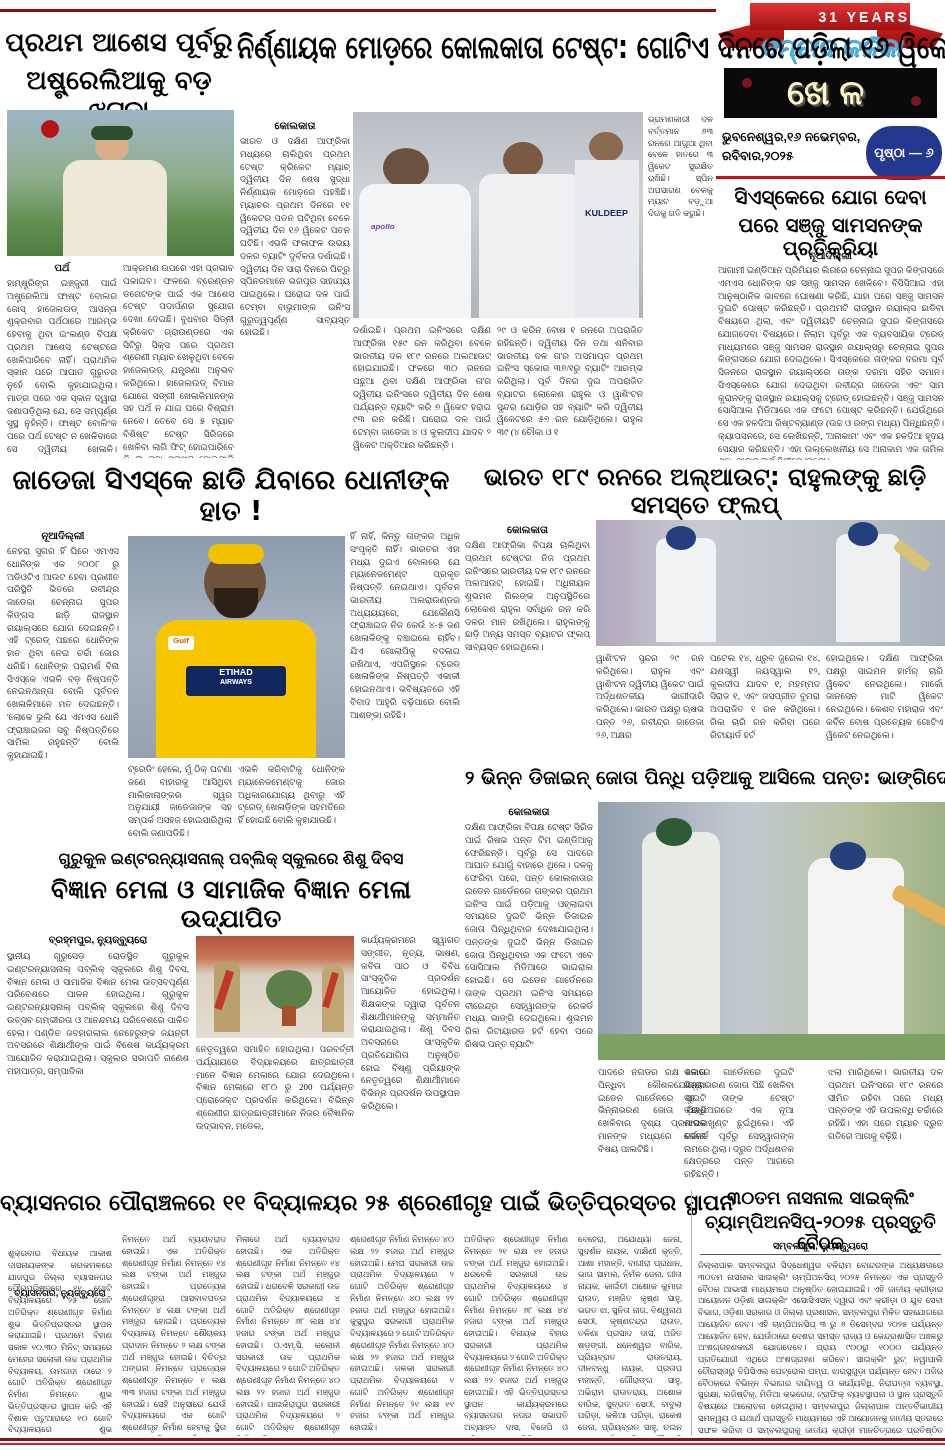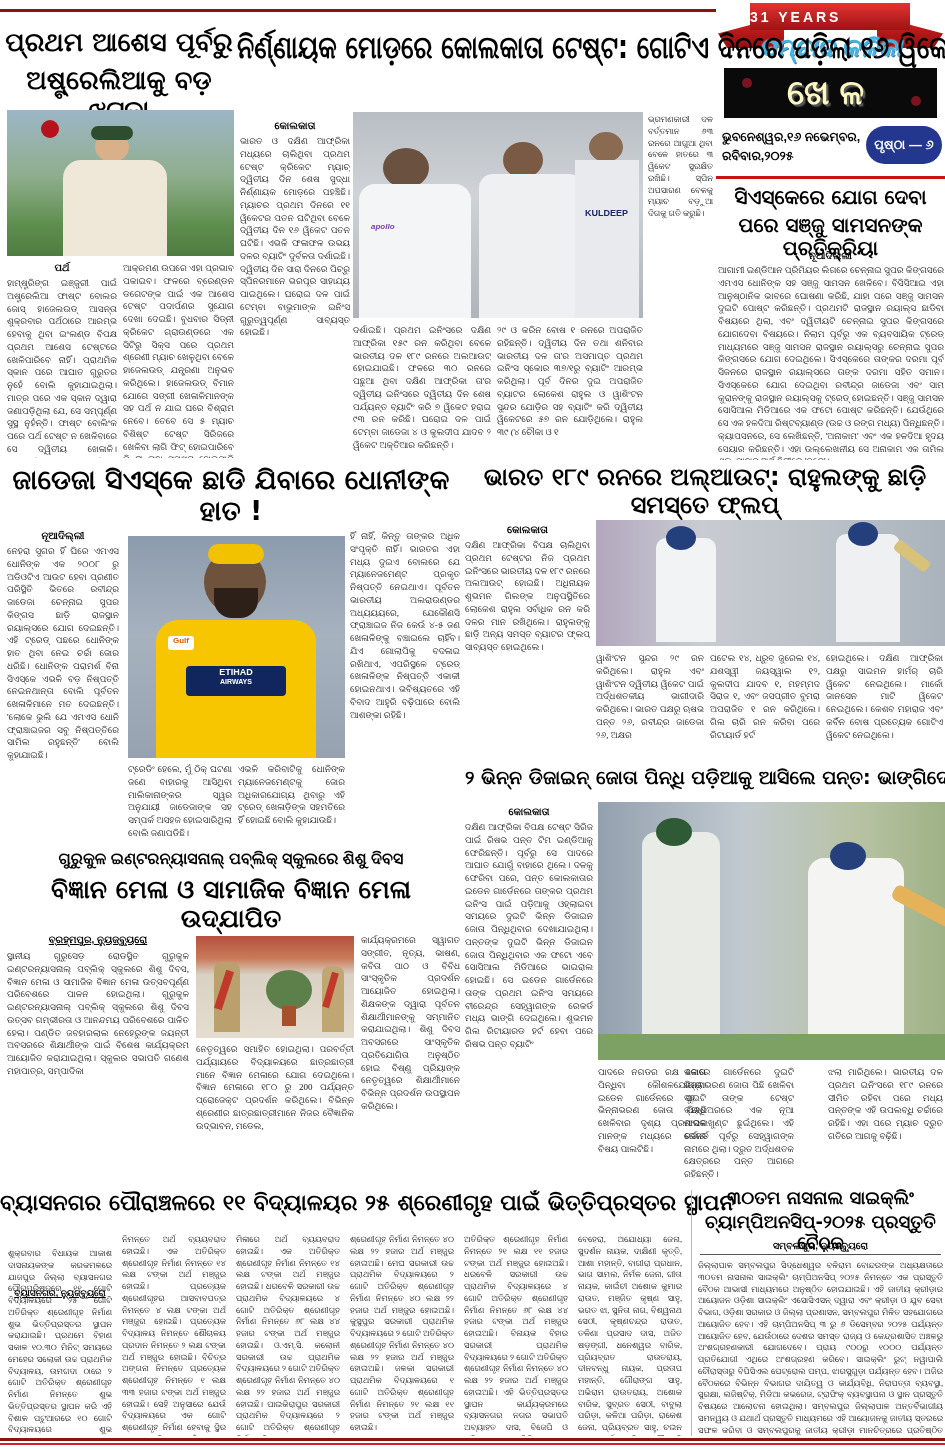--- a/index.html
+++ b/index.html
@@ -4,29 +4,29 @@
 <style>
   html,body{margin:0;padding:0;background:#e8e8e8;}
   .page{position:relative;width:945px;height:1450px;background:#ffffff;margin:0 auto;
         font-family:"Liberation Sans","DejaVu Sans",sans-serif;overflow:hidden;}
   .abs{position:absolute;}
   .rule{position:absolute;background:#8b1212;}
   .headline{font-weight:bold;color:#000;text-align:center;line-height:1.15;
             font-family:"DejaVu Sans","Liberation Sans",sans-serif;}
   .kicker{font-weight:bold;color:#000;text-align:center;}
   .dateline{font-weight:bold;color:#000;text-align:center;font-size:10px;line-height:1.2;}
-  .dateline.u{text-decoration:underline;}
+  .dateline.u{}
   .body{font-size:9px;line-height:1.42;text-align:justify;color:#161616;overflow:hidden;
         font-family:"Liberation Serif","DejaVu Serif",serif;word-break:break-word;}
   .body.small{font-size:8.4px;line-height:1.4;}
   .photo{position:absolute;overflow:hidden;background:#c8ccd0;}
   .ph-el{position:absolute;}
   
   .ribbon-bar{position:absolute;background:linear-gradient(180deg,#e23434,#9f1212);color:#fff;
-              font-weight:bold;display:flex;align-items:center;justify-content:flex-start;letter-spacing:3px;}
+              font-weight:bold;display:flex;align-items:center;justify-content:flex-end;letter-spacing:3px;}
   .ribbon-tail{position:absolute;background:linear-gradient(180deg,#d22,#8f1010);}
   .brand{position:absolute;color:#39b3e6;font-weight:bold;font-style:italic;text-align:center;
          text-shadow:0 0 2px #fff,1px 1px 0 #0b5d8a;}
   .logo-box{position:absolute;background:#0a0a0a;display:flex;align-items:center;justify-content:center;}
   .logo-text{color:#fef9c3;font-weight:bold;letter-spacing:10px;
              text-shadow:2px 2px 0 #555,3px 3px 0 #222;}
   .page-pill{position:absolute;background:#24378f;color:#fff;border-radius:26px;
              display:flex;align-items:center;justify-content:center;font-weight:bold;}
   .vline{position:absolute;background:#b5b5b5;width:1px;}
 </style>
@@ -48,21 +48,21 @@
     </div>
     <div class="logo-box" style="left:8px;top:68px;width:213px;height:50px;">
       <span class="logo-text" style="font-size:34px;">ଖେଳ</span>
       <span class="ph-el" style="left:18px;top:10px;width:10px;height:10px;border-radius:50%;background:#7a1420;"></span>
       <span class="ph-el" style="right:16px;top:28px;width:10px;height:10px;border-radius:50%;background:#7a1420;"></span>
     </div>
     <div class="abs" style="left:6px;top:128px;width:145px;font-weight:bold;font-size:12.5px;line-height:1.5;color:#000;">
       <div>ଭୁବନେଶ୍ୱର,୧୬ ନଭେମ୍ବର,</div>
       <div>ରବିବାର,୨୦୨୫</div>
     </div>
-    <div class="page-pill" style="left:150px;top:126px;width:76px;height:38px;font-size:13px;">
+    <div class="page-pill" style="left:150px;top:126px;width:76px;height:54px;font-size:13px;">
       <span>ପୃଷ୍ଠା — ୬</span>
     </div>
     <div class="rule" style="left:0;top:176px;width:229px;height:3px;background:#cc1111;"></div>
 
     <div class="headline" style="position:absolute;left:0;top:186px;width:229px;font-size:20px;">ସିଏସ୍‌କେରେ ଯୋଗ ଦେବା</div>
     <div class="headline" style="position:absolute;left:0;top:214px;width:229px;font-size:20px;">ପରେ ସଞ୍ଜୁ ସାମସନଙ୍କ ପ୍ରତିକ୍ରିୟା</div>
     <div class="dateline" style="position:absolute;left:0;top:250px;width:229px;">ନୂଆଦିଲ୍ଲୀ</div>
     <div class="body abs" style="left:2px;top:264px;width:226px;height:196px;">ଆଗାମୀ ଇଣ୍ଡିଆନ ପ୍ରିମିୟର ଲିଗରେ ଚେନ୍ନାଇ ସୁପର କିଙ୍ଗସରେ ଏମଏସ ଧୋନିଙ୍କ ସହ ସଞ୍ଜୁ ସାମସନ ଖେଳିବେ। ବିସିସିଆଇ ଏହା ଆନୁଷ୍ଠାନିକ ଭାବରେ ଘୋଷଣା କରିଛି, ଯାହା ପରେ ସଞ୍ଜୁ ସାମସନ ଦୁଇଟି ପୋଷ୍ଟ କରିଛନ୍ତି। ପ୍ରଥମଟି ରାଜସ୍ଥାନ ରୟାଲ୍ସ ଛାଡିବା ବିଷୟରେ ଥିଲା, ଏବଂ ଦ୍ୱିତୀୟଟି ଚେନ୍ନାଇ ସୁପର କିଙ୍ଗସରେ ଯୋଗଦେବା ବିଷୟରେ। ନିଲାମ ପୂର୍ବରୁ ଏକ ବ୍ୟବସାୟିକ ଟ୍ରେଡ୍ ମାଧ୍ୟମରେ ସଞ୍ଜୁ ସାମସନ ରାଜସ୍ଥାନ ରୟାଲ୍ସରୁ ଚେନ୍ନାଇ ସୁପର କିଙ୍ଗସରେ ଯୋଗ ଦେଇଥିଲେ। ସିଏସ୍‌କେରେ ତାଙ୍କର ଦରମା ପୂର୍ବ ସିଜନରେ ରାଜସ୍ଥାନ ରୟାଲ୍ସରେ ତାଙ୍କ ଦରମା ସହିତ ସମାନ। ସିଏସ୍‌କେରେ ଯୋଗ ଦେଇଥିବା ରବୀନ୍ଦ୍ର ଜାଡେଜା ଏବଂ ସାମ କୁରାନଙ୍କୁ ରାଜସ୍ଥାନ ରୟାଲ୍ସକୁ ଟ୍ରେଡ୍ ହୋଇଛନ୍ତି। ସଞ୍ଜୁ ସାମସନ ସୋସିଆଲ ମିଡିଆରେ ଏକ ଫଟୋ ପୋଷ୍ଟ କରିଛନ୍ତି। ଯେଉଁଥିରେ ସେ ଏକ ହଳଦିଆ ରିଷ୍ଟବ୍ୟାଣ୍ଡ (ଉଚ୍ଚ ଓ ରଙ୍ଗ ମଧ୍ୟ) ପିନ୍ଧିଛନ୍ତି। କ୍ୟାପସନରେ, ସେ ଲେଖିଛନ୍ତି, 'ଅନାକାମ' ଏବଂ ଏକ ହଳଦିଆ ହୃଦୟ ସେୟାର କରିଛନ୍ତି। ଏହା ଉଲ୍ଲେଖନୀୟ ସେ ଅନାକାମ ଏକ ତାମିଲ ଶବ୍ଦ, ଯାହାର ଅର୍ଥ ହିନ୍ଦୀରେ 'ନନ୍ଦେ'।</div>
   </div>
 

